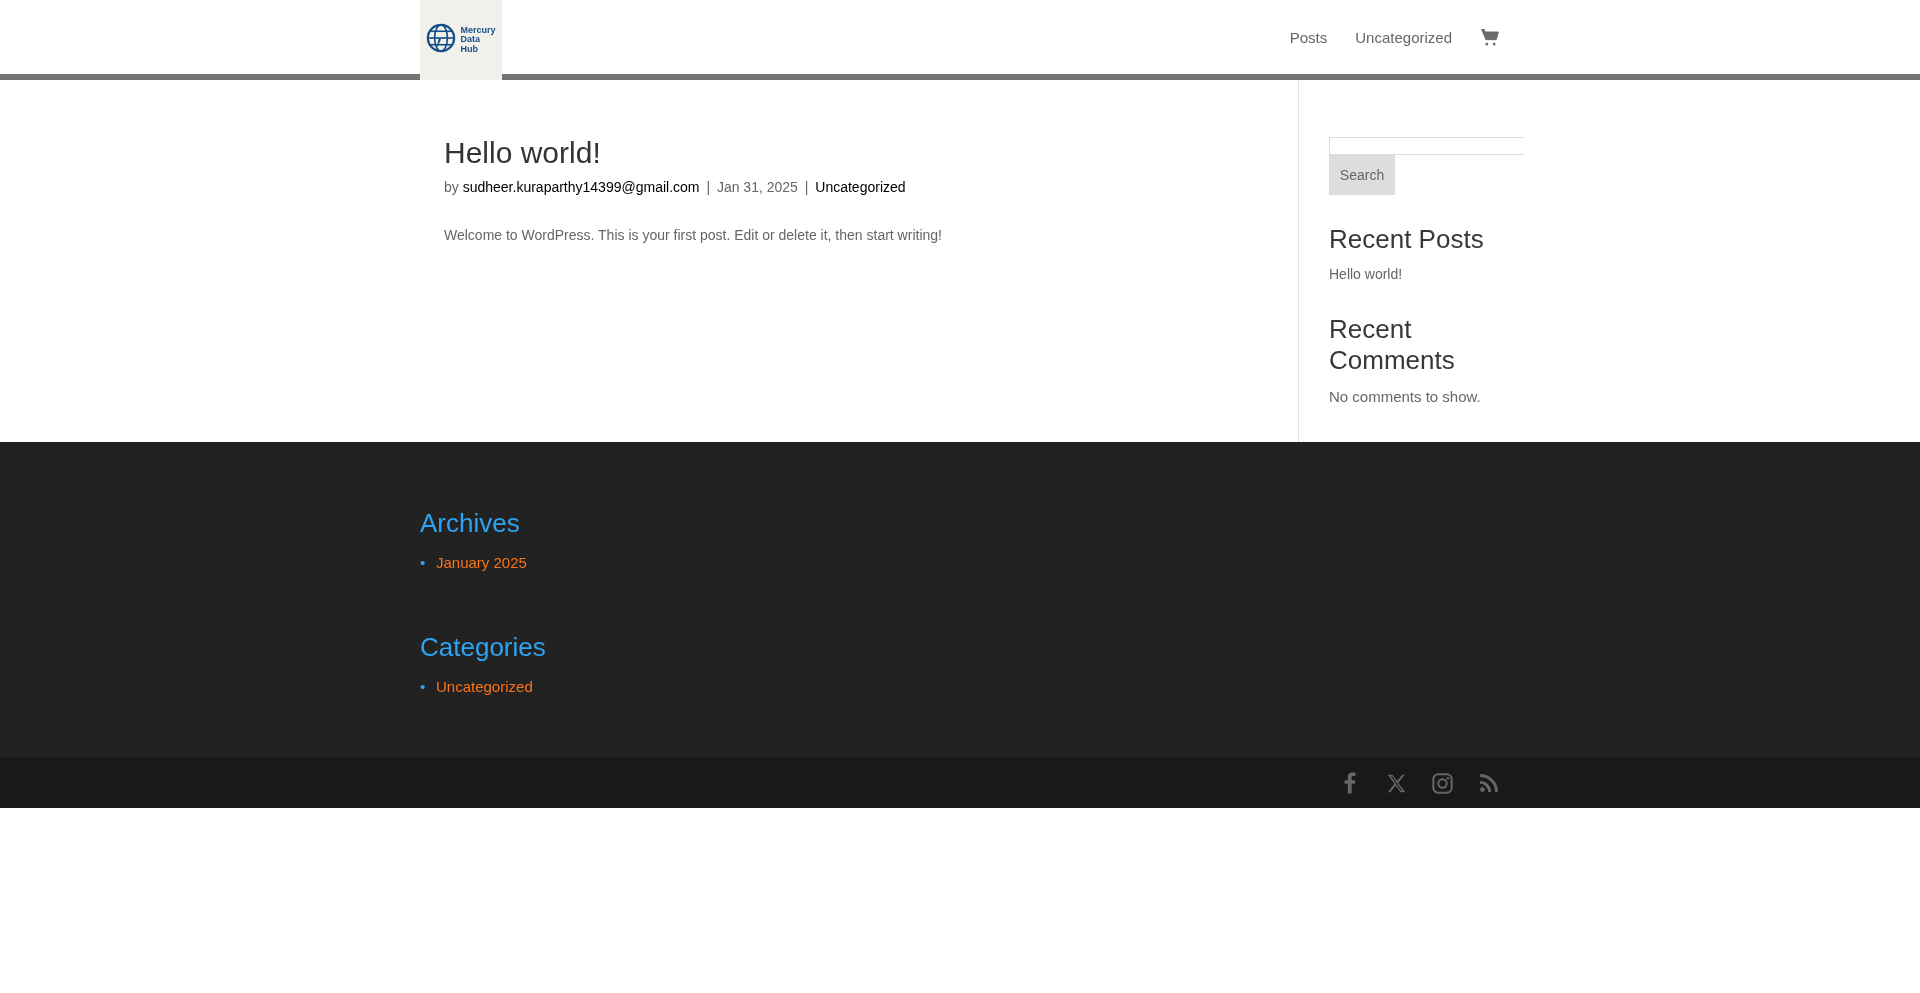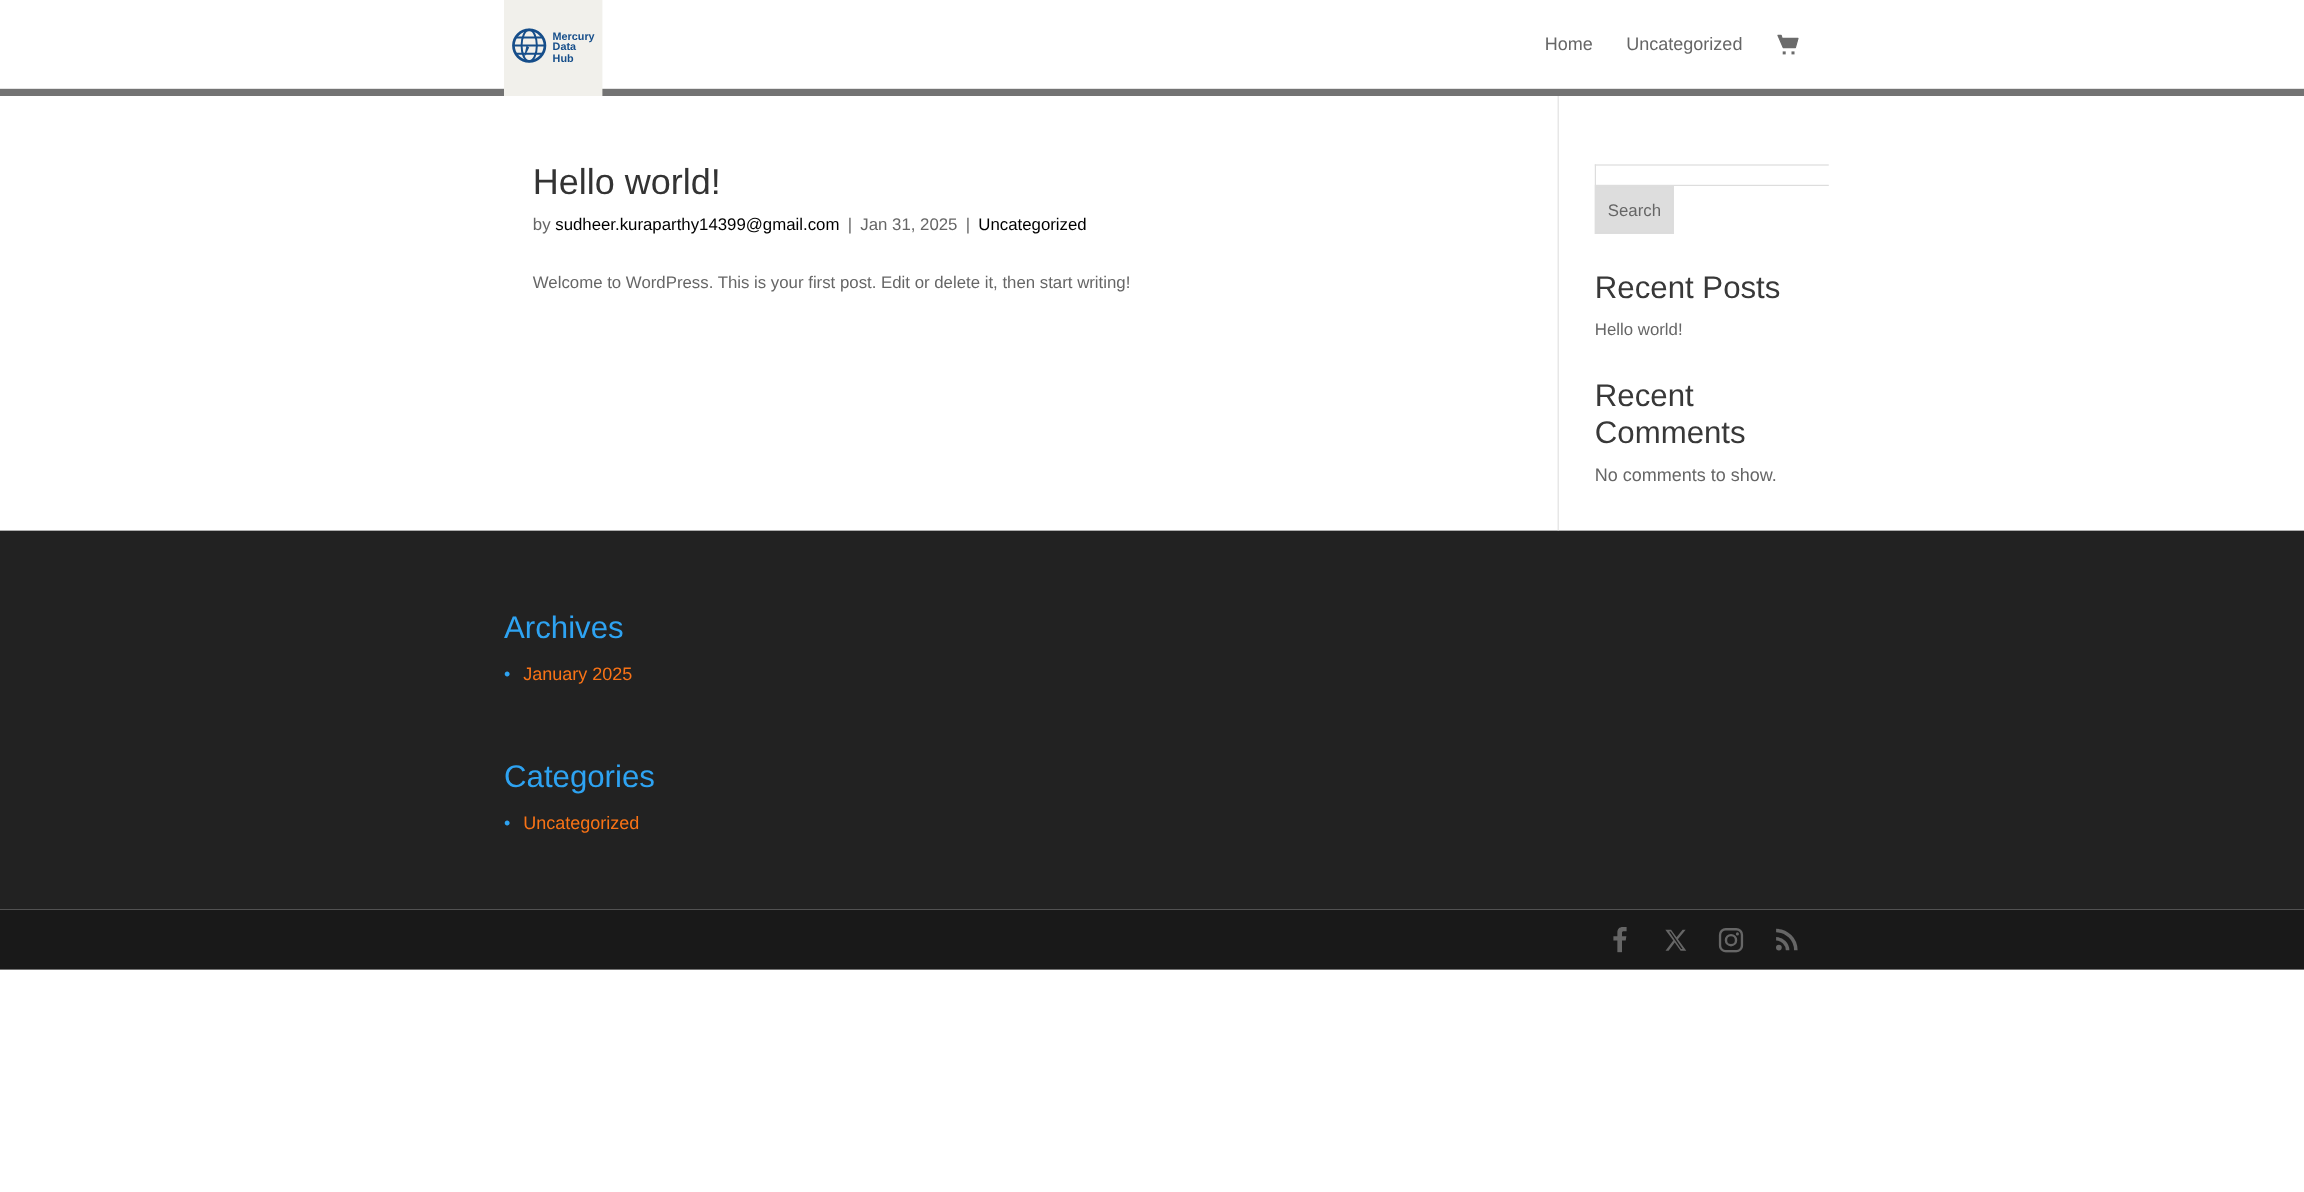--- a/index.html
+++ b/index.html
@@ -74,21 +74,21 @@
             <path d="M14 34 L20 22 L17 20 Z" fill="#164e8a" stroke="none"></path>
           </svg>
         </span>
         <span class="logo-text">
           <span>Mercury</span><br>
           <span>Data</span><br>
           <span>Hub</span>
         </span>
       </div>
       <nav class="main-nav">
-        <a class="nav-link">Home</a>
+        <a class="nav-link">Posts</a>
         <a class="nav-link">Uncategorized</a>
         <span class="cart-btn">
           <svg width="20" height="20" viewBox="0 0 24 24">
             <path d="M2 3 h3.2 l0.9 3 H22 l-2.6 9.2 H7.2 Z M7.2 15.2 L5.2 6" fill="#6b6b6b" stroke="#6b6b6b" stroke-width="1.2" stroke-linejoin="round"></path>
             <rect x="6.7" y="19" width="3" height="3" fill="#6b6b6b"></rect>
             <rect x="15.5" y="19" width="3" height="3" fill="#6b6b6b"></rect>
           </svg>
         </span>
       </nav>
     </div>

